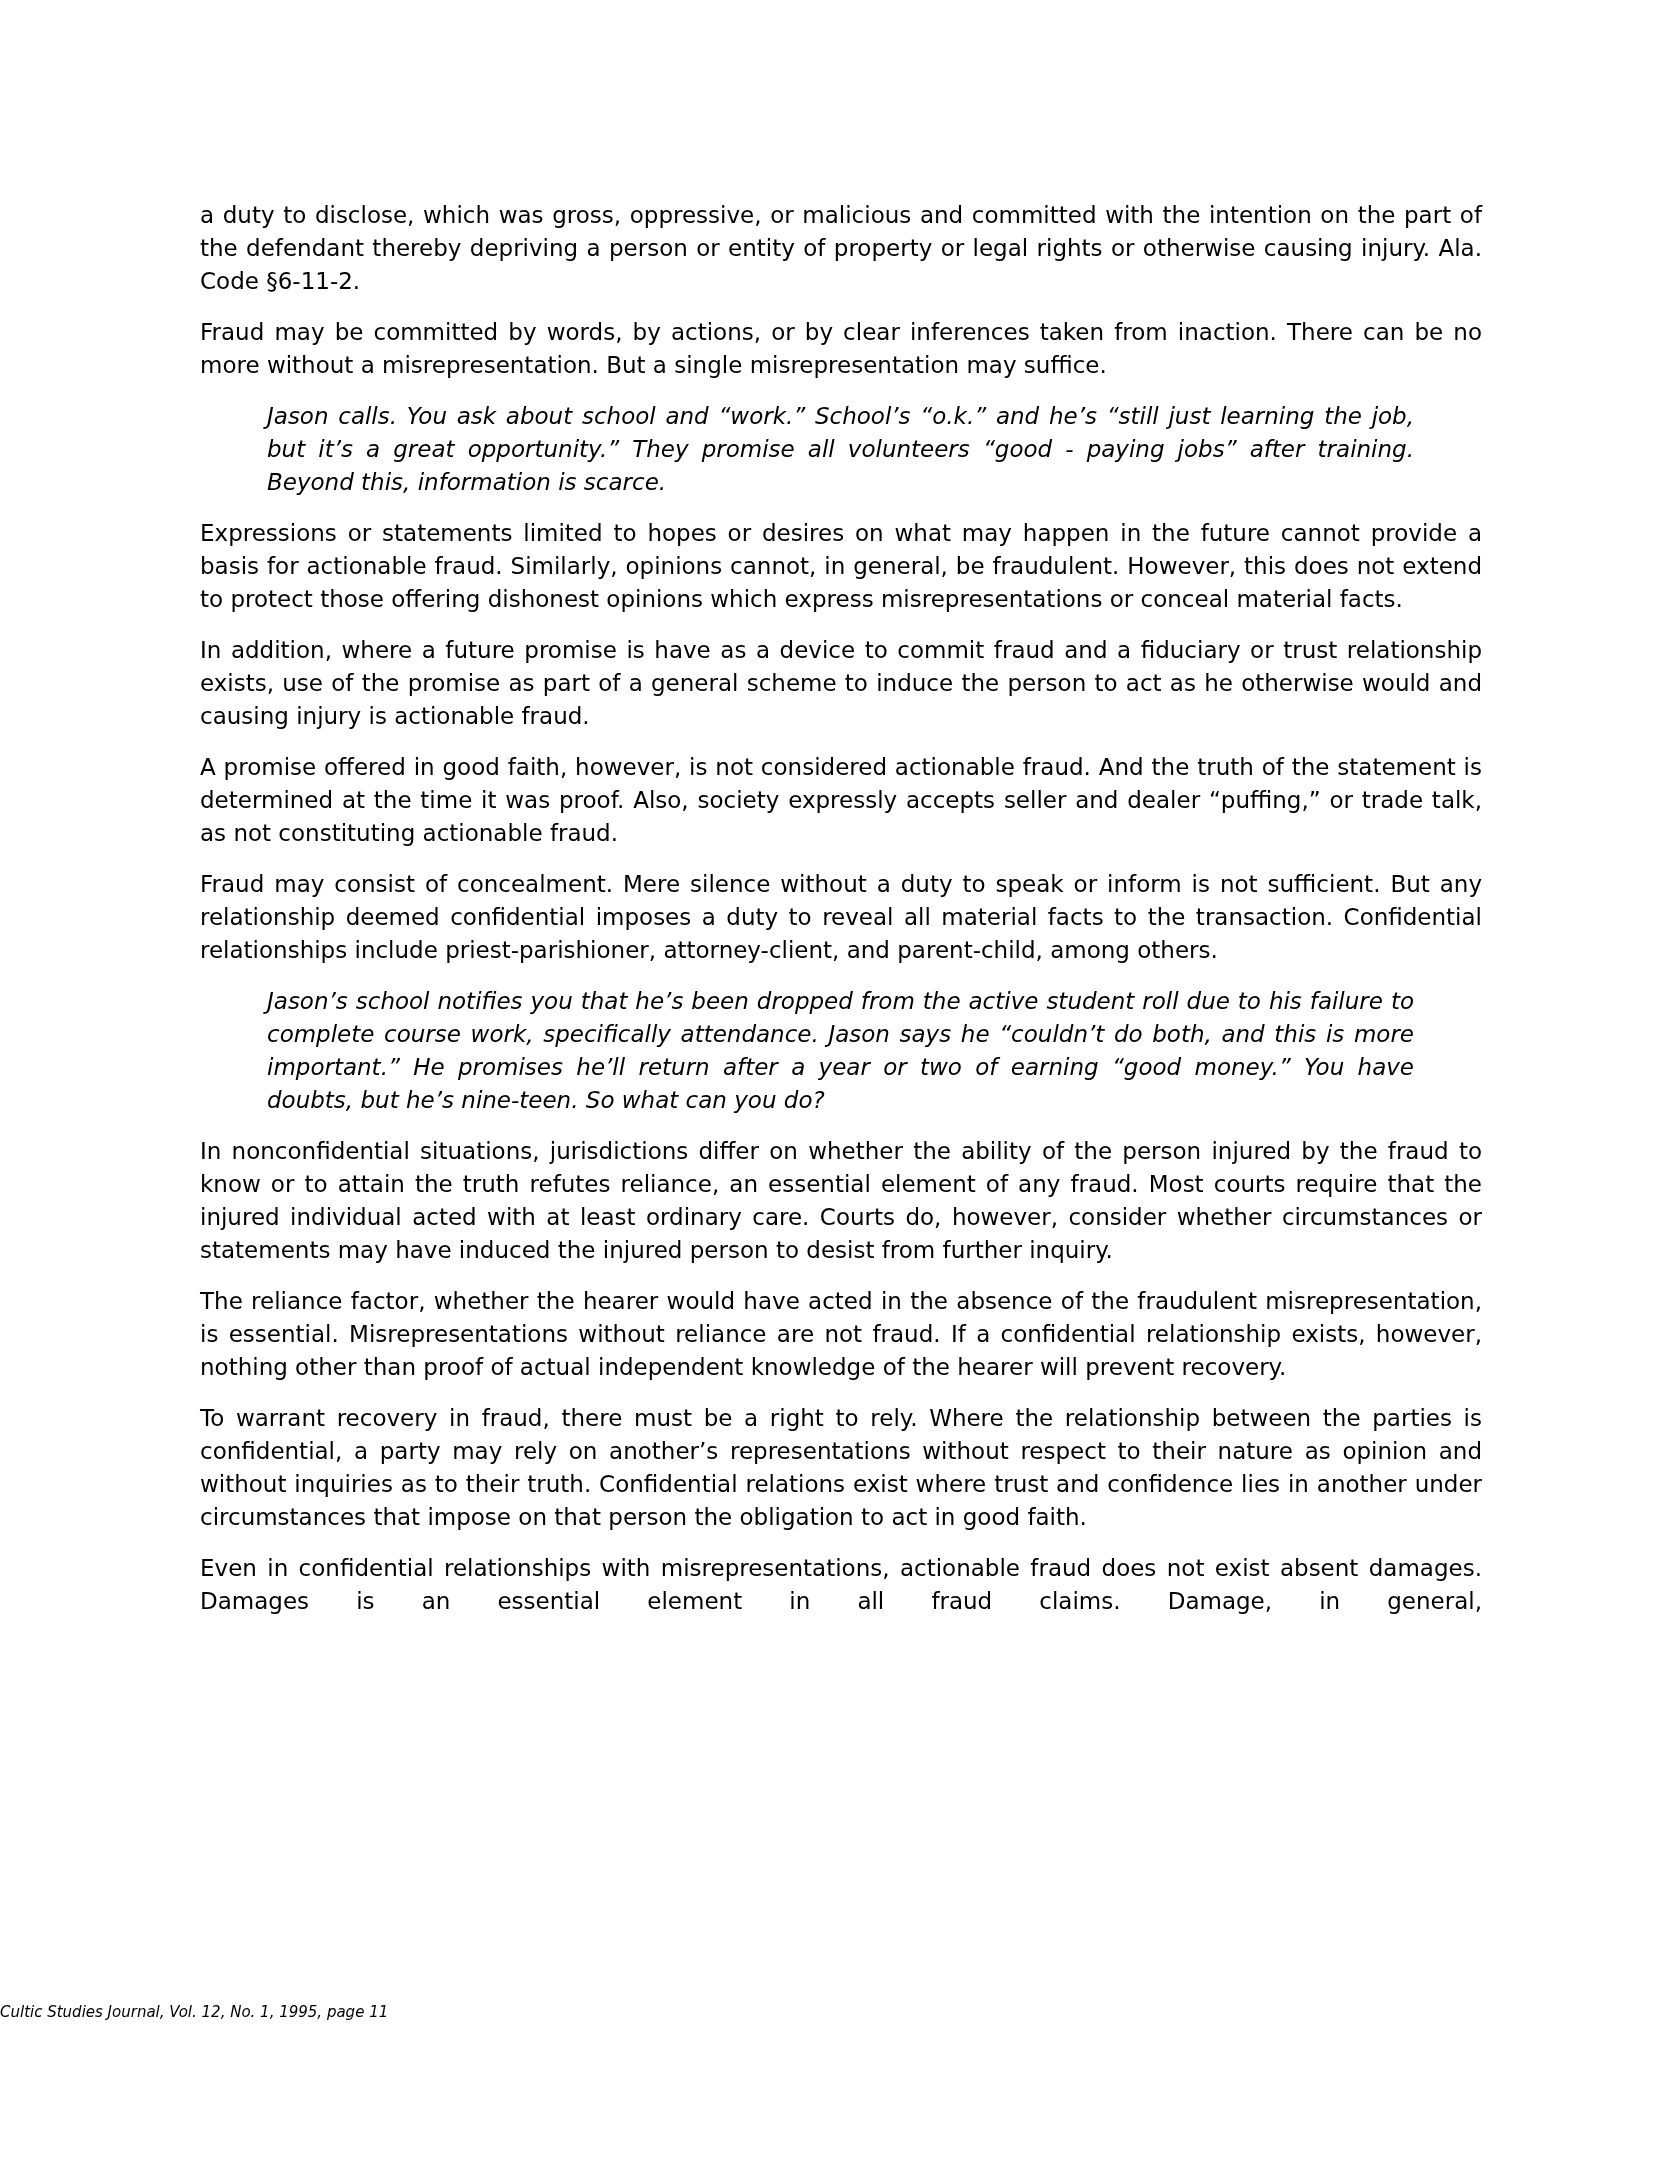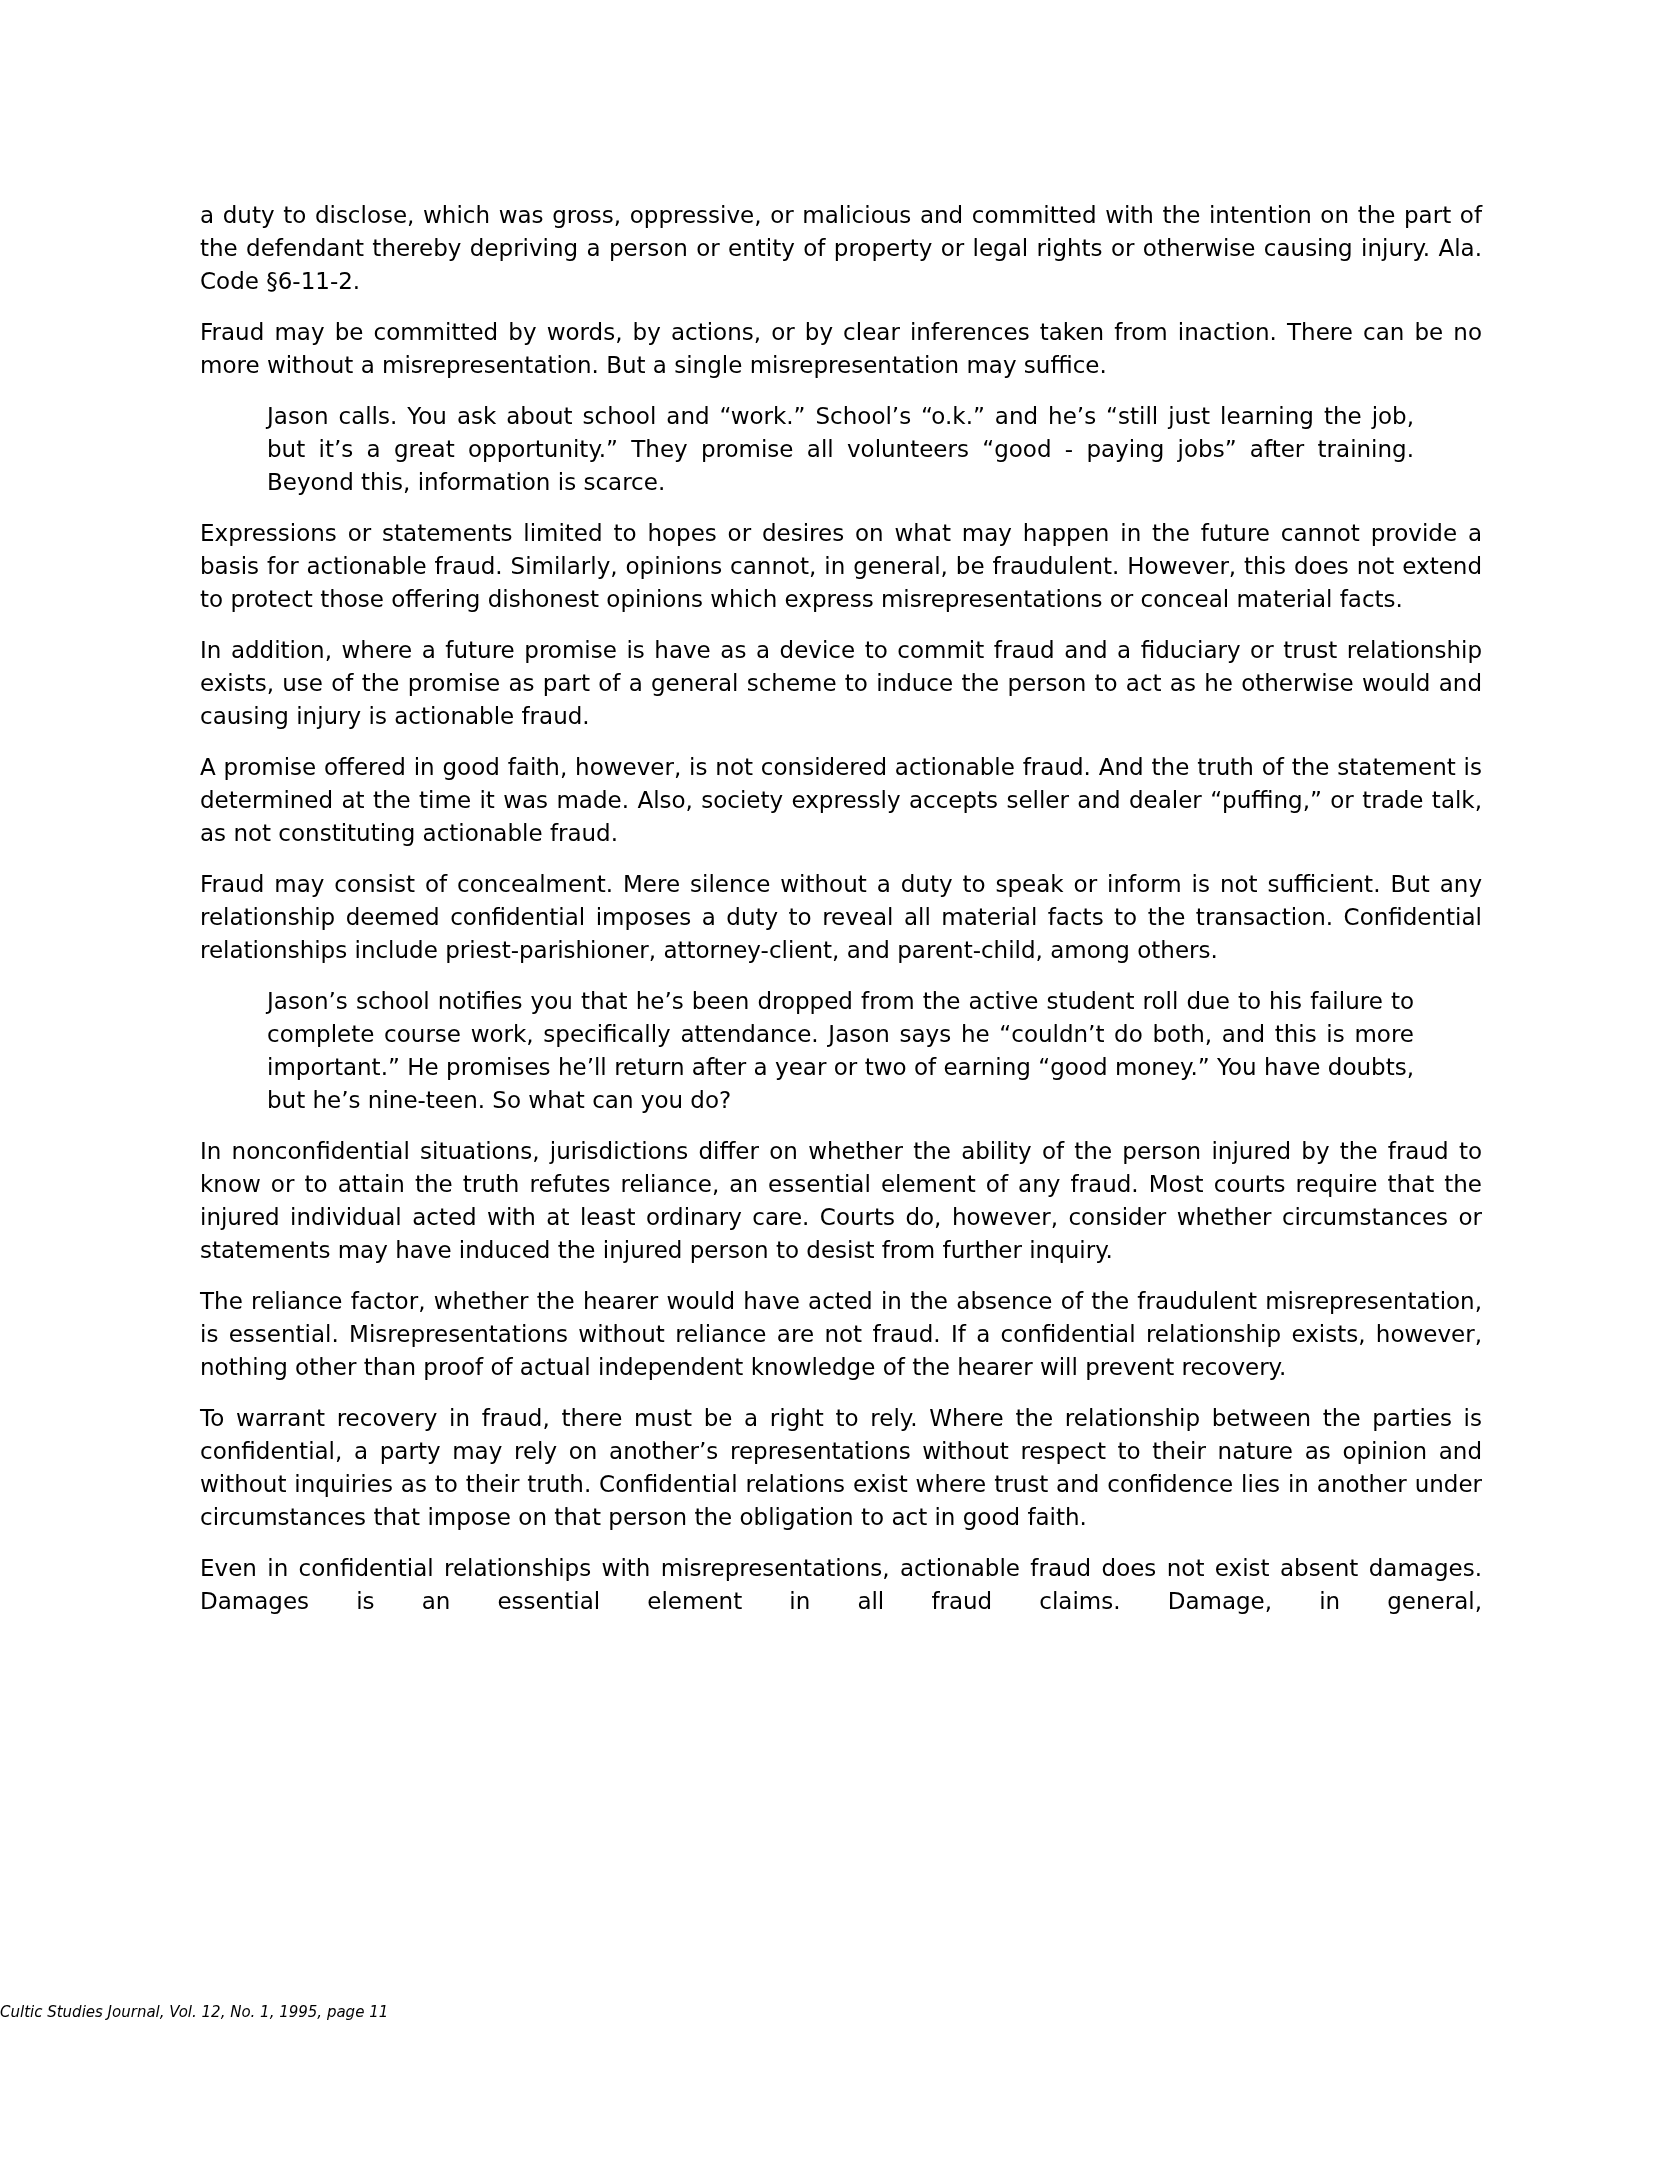--- a/index.html
+++ b/index.html
@@ -32,20 +32,21 @@
       line-height: 33px;
     }
     .para {
       margin: 0 0 18px 0;
       text-align: justify;
       text-align-last: left;
     }
     .quote {
       margin: 0 8px 18px 67px;
       width: 1147px;
+      font-style: italic;
       text-align: justify;
       text-align-last: left;
     }
     .para:last-child {
       margin-bottom: 0;
     }
     .para.last-page-line {
       text-align: justify;
       text-align-last: justify;
     }
@@ -63,21 +64,21 @@
 </head>
 <body>
 
 <div class="page">
   <div class="body-text">
     <p class="para">a duty to disclose, which was gross, oppressive, or malicious and committed with the intention on the part of the defendant thereby depriving a person or entity of property or legal rights or otherwise causing injury. Ala. Code §6-11-2.</p>
     <p class="para">Fraud may be committed by words, by actions, or by clear inferences taken from inaction. There can be no more without a misrepresentation. But a single misrepresentation may suffice.</p>
     <p class="quote">Jason calls. You ask about school and “work.” School’s “o.k.” and he’s “still just learning the job, but it’s a great opportunity.” They promise all volunteers “good - paying jobs” after training. Beyond this, information is scarce.</p>
     <p class="para">Expressions or statements limited to hopes or desires on what may happen in the future cannot provide a basis for actionable fraud. Similarly, opinions cannot, in general, be fraudulent. However, this does not extend to protect those offering dishonest opinions which express misrepresentations or conceal material facts.</p>
     <p class="para">In addition, where a future promise is have as a device to commit fraud and a fiduciary or trust relationship exists, use of the promise as part of a general scheme to induce the person to act as he otherwise would and causing injury is actionable fraud.</p>
-    <p class="para">A promise offered in good faith, however, is not considered actionable fraud. And the truth of the statement is determined at the time it was made. Also, society expressly accepts seller and dealer “puffing,” or trade talk, as not constituting actionable fraud.</p>
+    <p class="para">A promise offered in good faith, however, is not considered actionable fraud. And the truth of the statement is determined at the time it was proof. Also, society expressly accepts seller and dealer “puffing,” or trade talk, as not constituting actionable fraud.</p>
     <p class="para">Fraud may consist of concealment. Mere silence without a duty to speak or inform is not sufficient. But any relationship deemed confidential imposes a duty to reveal all material facts to the transaction. Confidential relationships include priest-parishioner, attorney-client, and parent-child, among others.</p>
     <p class="quote">Jason’s school notifies you that he’s been dropped from the active student roll due to his failure to complete course work, specifically attendance. Jason says he “couldn’t do both, and this is more important.” He promises he’ll return after a year or two of earning “good money.” You have doubts, but he’s nine-teen. So what can you do?</p>
     <p class="para">In nonconfidential situations, jurisdictions differ on whether the ability of the person injured by the fraud to know or to attain the truth refutes reliance, an essential element of any fraud. Most courts require that the injured individual acted with at least ordinary care. Courts do, however, consider whether circumstances or statements may have induced the injured person to desist from further inquiry.</p>
     <p class="para">The reliance factor, whether the hearer would have acted in the absence of the fraudulent misrepresentation, is essential. Misrepresentations without reliance are not fraud. If a confidential relationship exists, however, nothing other than proof of actual independent knowledge of the hearer will prevent recovery.</p>
     <p class="para">To warrant recovery in fraud, there must be a right to rely. Where the relationship between the parties is confidential, a party may rely on another’s representations without respect to their nature as opinion and without inquiries as to their truth. Confidential relations exist where trust and confidence lies in another under circumstances that impose on that person the obligation to act in good faith.</p>
     <p class="para last-page-line">Even in confidential relationships with misrepresentations, actionable fraud does not exist absent damages. Damages is an essential element in all fraud claims. Damage, in general,</p>
   </div>
 
   <div class="footer">Cultic Studies Journal, Vol. 12, No. 1, 1995, page 11</div>
 </div>

